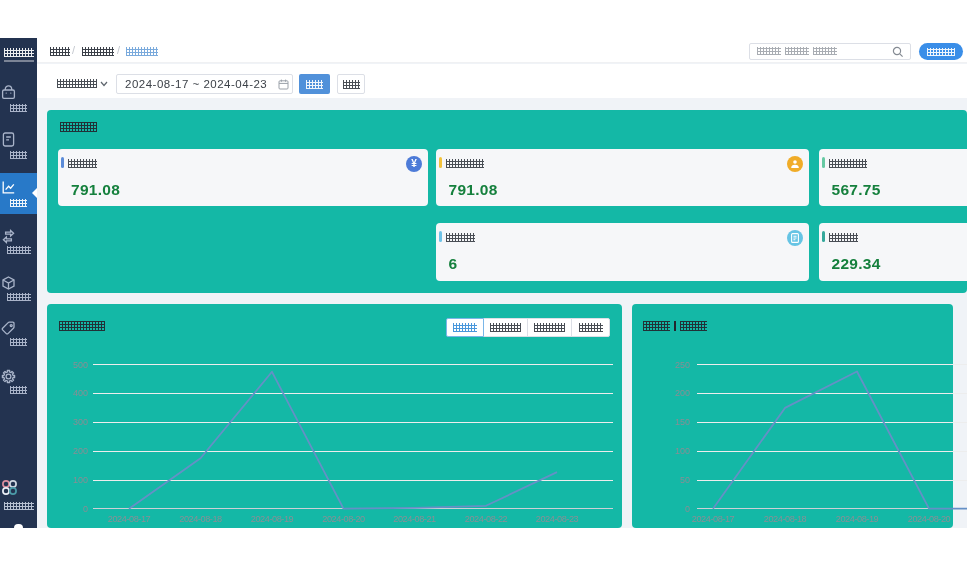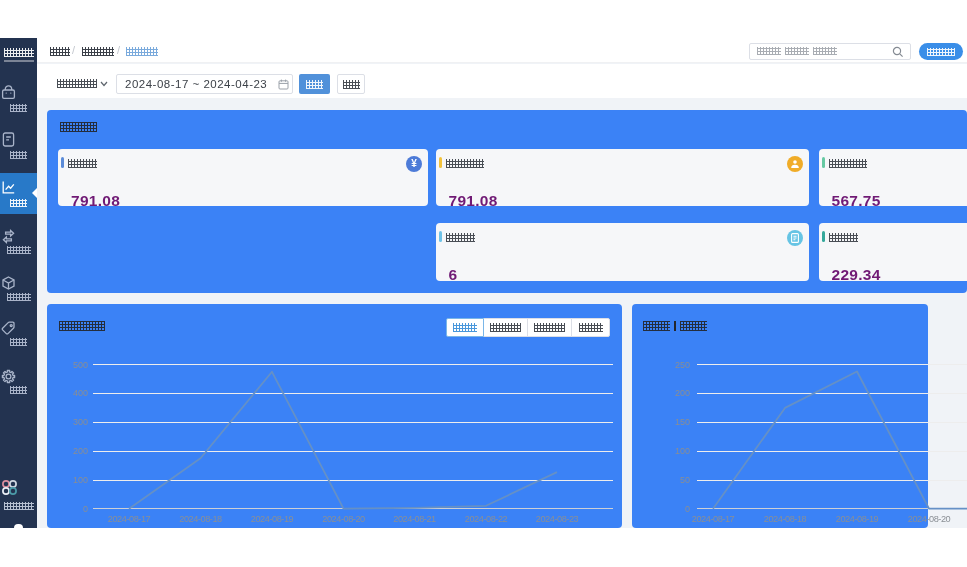--- a/index.html
+++ b/index.html
@@ -11,24 +11,24 @@
  opacity:.92}
 .app{position:absolute;left:0;top:38px;width:967px;height:490px;background:#f0f3f7;overflow:hidden}
 .side{position:absolute;left:0;top:0;width:37px;height:490px;background:#233350}
 .mi{position:absolute;left:0;width:37px}
 .mi svg{display:block;margin:0 auto}
 .active-bg{position:absolute;left:0;top:135px;width:37px;height:41px;background:#2879c8}
 .notch{position:absolute;top:150px;left:32px;width:0;height:0;border-top:5.5px solid transparent;border-bottom:5.5px solid transparent;border-right:5px solid #fff}
 .hdr{position:absolute;left:37px;top:0;width:930px;height:25px;background:#fff;border-bottom:1px solid #f0f1f3}
 .filter{position:absolute;left:37px;top:26px;width:930px;height:34px;background:#fff}
 .inp{position:absolute;border:1px solid #dcdfe6;border-radius:2px;background:#fff}
-.panel{position:absolute;background:#3b82f6;border-radius:4px}
+.panel{position:absolute;background:#14b8a6;border-radius:4px}
 .card{position:absolute;background:#f6f7f9;border-radius:4px}
 .bar{position:absolute;left:3px;top:8px;width:3px;height:11px;border-radius:1.5px}
-.val{position:absolute;left:13px;top:44px;font-size:15.5px;line-height:15px;font-weight:bold;color:#701a75;letter-spacing:.3px}
+.val{position:absolute;left:13px;top:33px;font-size:15.5px;line-height:15px;font-weight:bold;color:#15803d;letter-spacing:.3px}
 .circ{position:absolute;right:6px;top:7px;width:16px;height:16px;border-radius:50%}
 .tab{position:absolute;top:14px;height:19px;border:1px solid #dcdfe6;background:#fff}
 svg{position:absolute}
 .gtxt{font-family:"Liberation Sans",sans-serif;font-size:9px;fill:#898e94}
 .gx{font-family:"Liberation Sans",sans-serif;font-size:9.2px;fill:#8a8f95;letter-spacing:-0.45px}
 </style>
 </head>
 <body>
 <div class="app">
 
@@ -142,21 +142,21 @@
         <text x="225" y="217.5">2024-08-19</text>
         <text x="296.5" y="217.5">2024-08-20</text>
         <text x="367.5" y="217.5">2024-08-21</text>
         <text x="439" y="217.5">2024-08-22</text>
         <text x="510" y="217.5">2024-08-23</text>
       </g>
       <polyline points="82,204.7 153.5,154.3 225,67.8 296.5,204.7 367.5,203.8 439,201.8 510,168.1" fill="none" stroke="#6590c6" stroke-width="1.8" stroke-linejoin="round"></polyline>
     </svg>
   </div>
 
-  <div class="panel" style="left:632px;top:266px;width:296px;height:224px">
+  <div class="panel" style="left:632px;top:266px;width:321px;height:224px">
     <div class="zh" style="left:11px;top:17px;width:27px;height:10px;color:#23262e"></div>
     <div style="position:absolute;left:42px;top:17px;width:2px;height:10px;background:#23262e"></div>
     <div class="zh" style="left:48px;top:17px;width:27px;height:10px;color:#23262e"></div>
     <svg style="left:0;top:0" width="335" height="224" viewBox="0 0 335 224">
       <g stroke="#ededed" stroke-width="1">
         <line x1="65" y1="60.5" x2="335" y2="60.5"></line>
         <line x1="65" y1="89.5" x2="335" y2="89.5"></line>
         <line x1="65" y1="118.5" x2="335" y2="118.5"></line>
         <line x1="65" y1="147.5" x2="335" y2="147.5"></line>
         <line x1="65" y1="176.5" x2="335" y2="176.5"></line>

